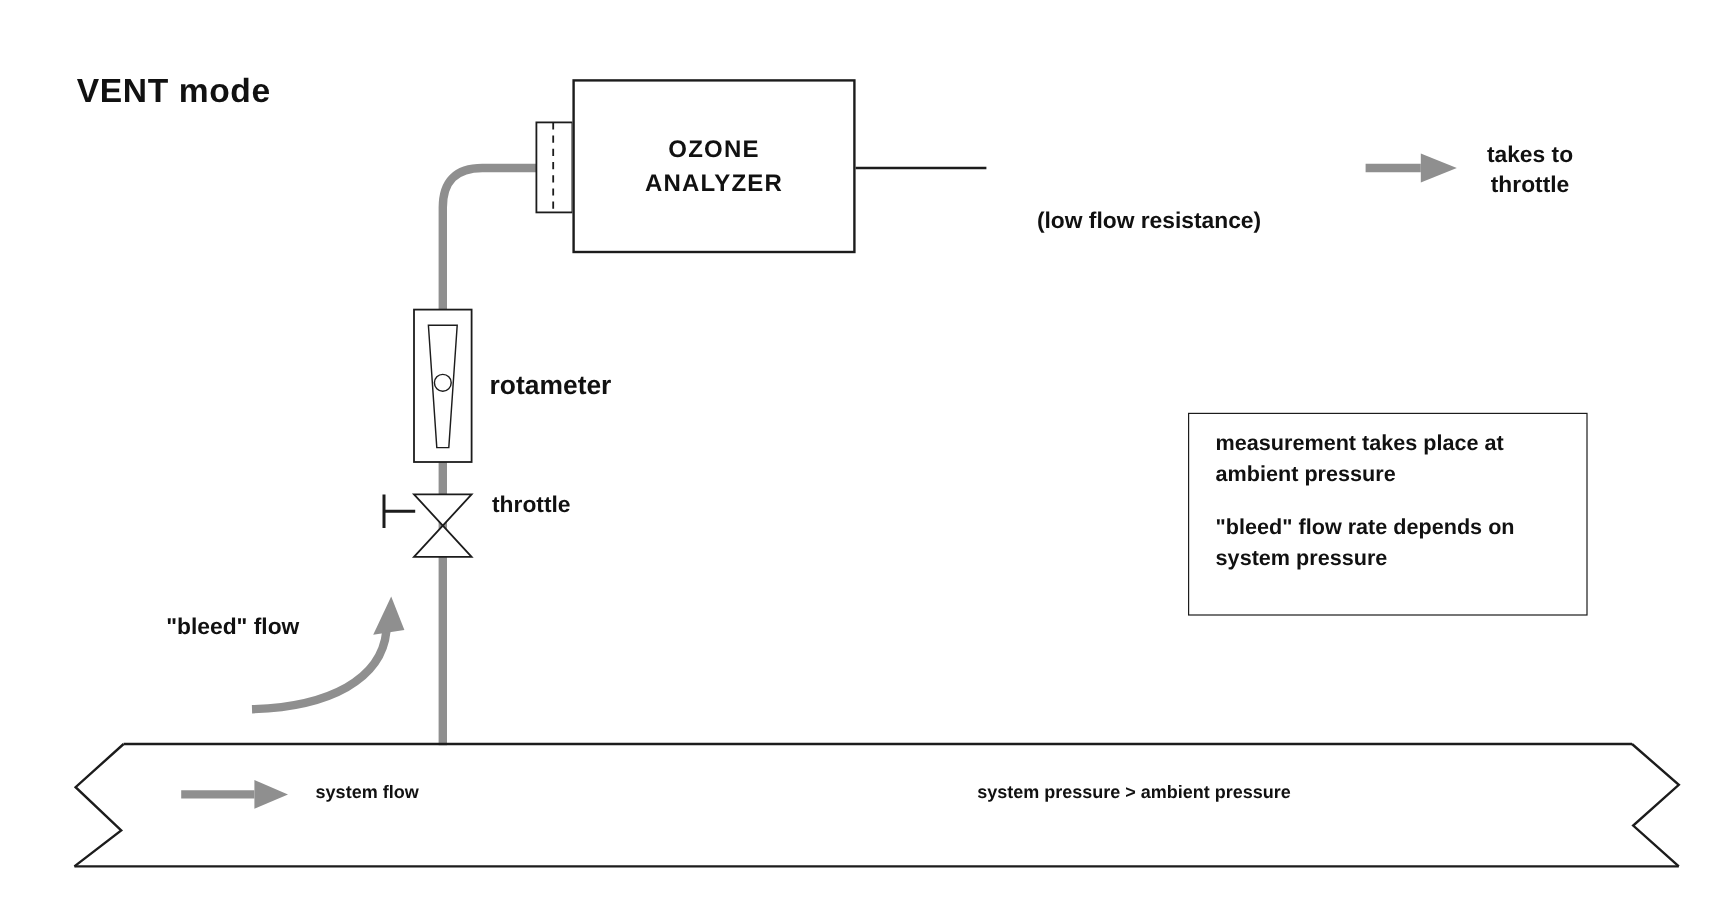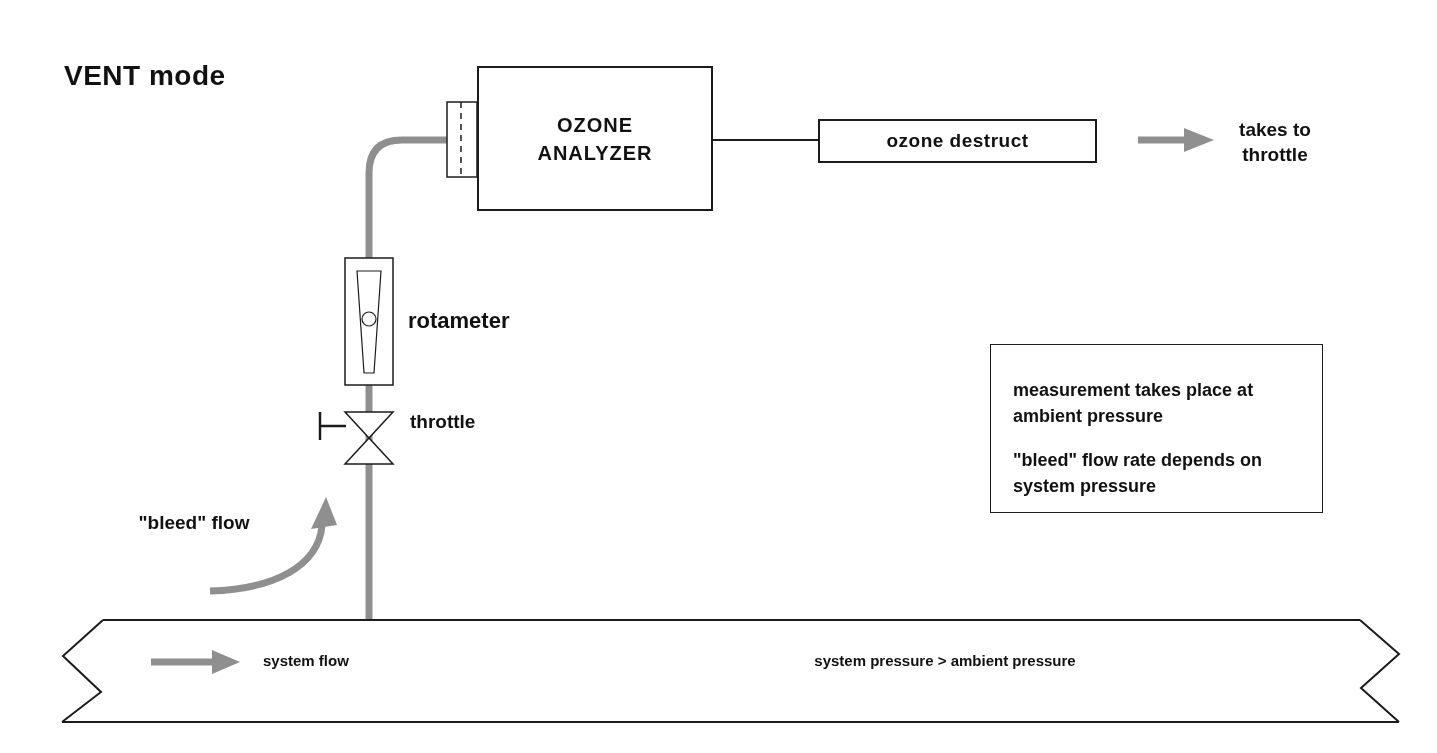--- a/index.html
+++ b/index.html
@@ -115,21 +115,21 @@
     text-align: center;
     font-size: 15px;
     font-weight: bold;
   }
   .note-box {
     left: 990px;
     top: 344px;
     width: 333px;
     height: 169px;
     border: 1.5px solid #1c1c1c;
-    padding: 32px 22px;
+    padding: 11px 22px;
     font-size: 18px;
     font-weight: bold;
     line-height: 26px;
   }
   .note-box p {
     margin: 0 0 18px 0;
   }
   .note-box p:last-child {
     margin-bottom: 0;
   }
@@ -170,24 +170,22 @@
     <polygon points="212,650 212,674 240,662" fill="#8f8f8f"></polygon>
   </svg>
 
   <div class="abs box analyzer-box">
     <div>OZONE</div>
     <div>ANALYZER</div>
   </div>
 
   <div class="abs title">VENT mode</div>
 
-  <div class="abs box destruct-box">
-    <span>ozone destruct</span>
-  </div>
-
+
+  <div class="abs low-flow-note">(low flow resistance)</div>
 
   <div class="abs vent-label">
     <div>takes to</div>
     <div>throttle</div>
   </div>
 
   <div class="abs rotameter-label">rotameter</div>
 
   <div class="abs throttle-label">throttle</div>
 

